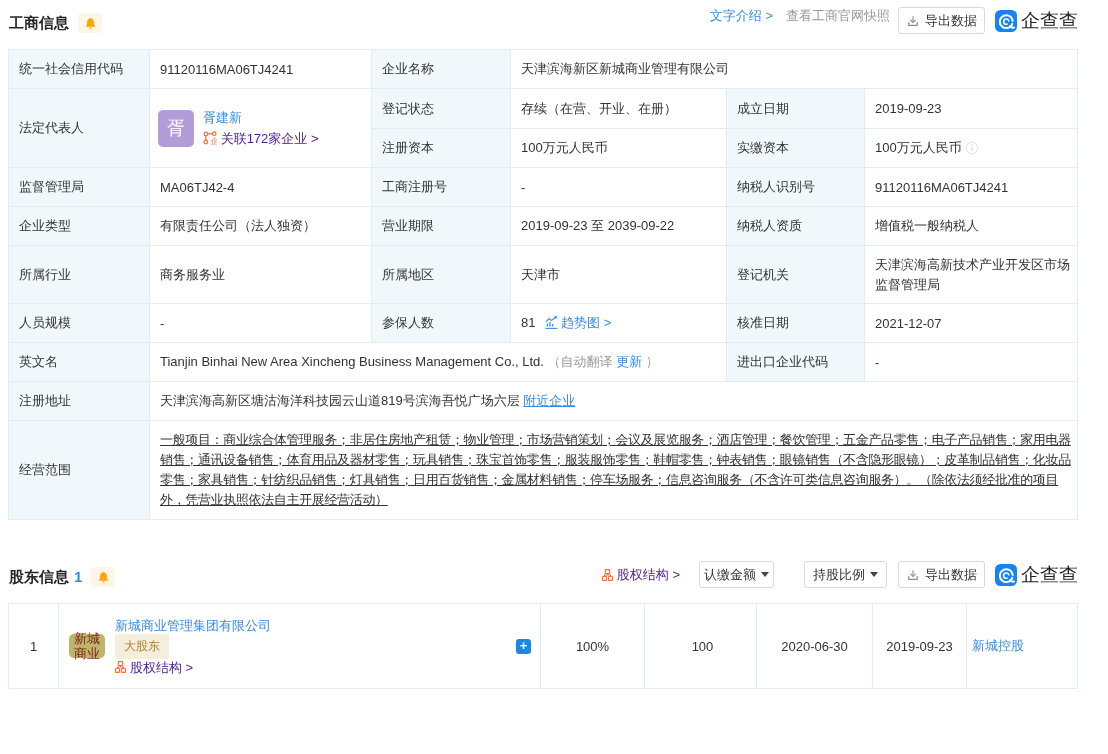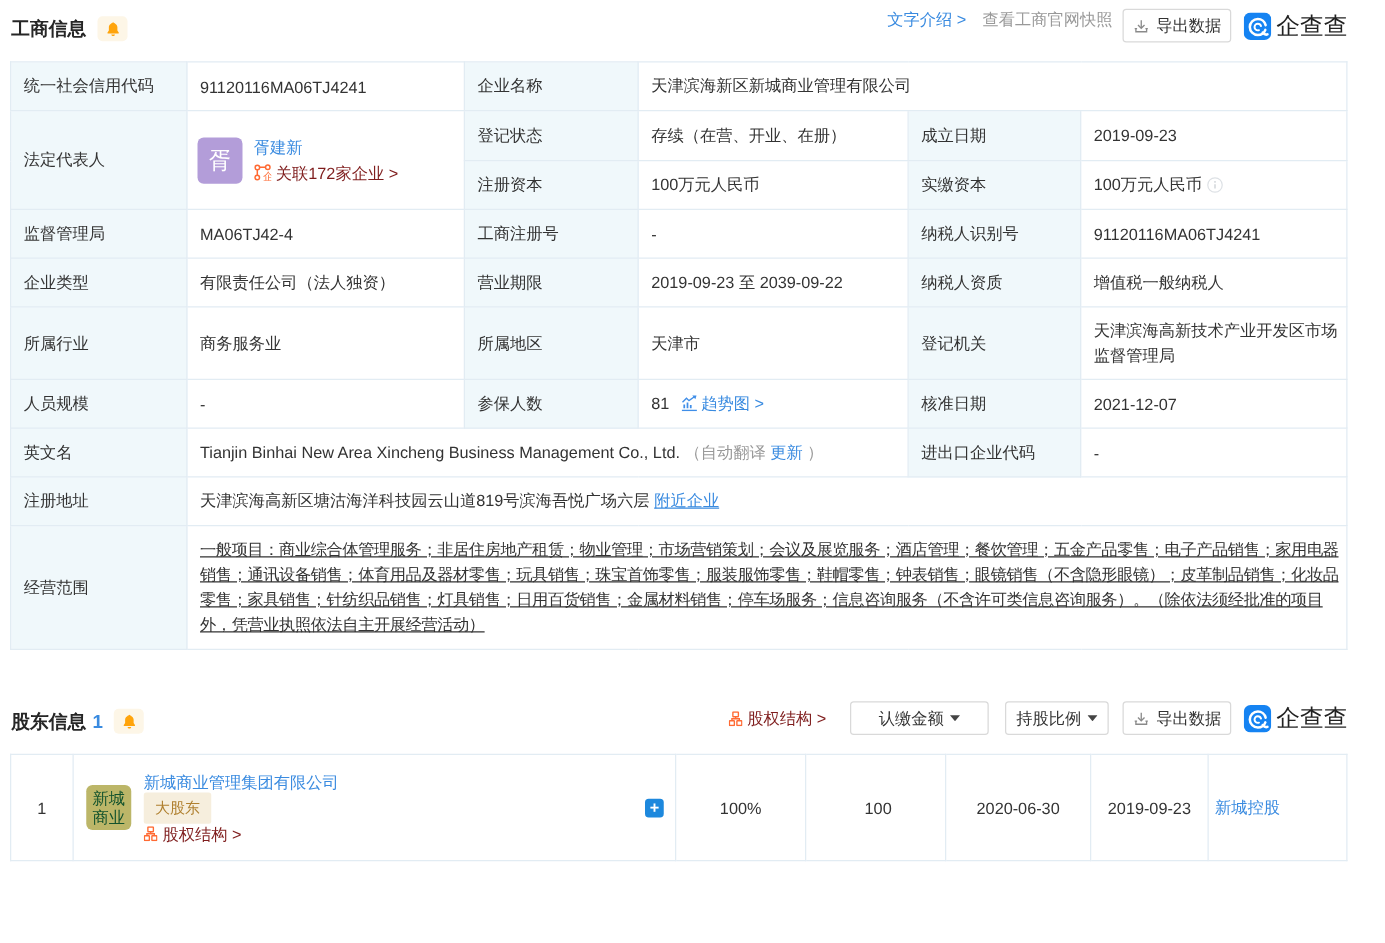--- a/index.html
+++ b/index.html
@@ -1,21 +1,21 @@
 <!DOCTYPE html>
 <html><head>
 <meta charset="utf-8">
 <style>
 * { margin:0; padding:0; box-sizing:border-box; }
 html,body { width:1108px; height:754px; background:#fff; font-family:"Liberation Sans",sans-serif; font-size:13px; color:#333; }
 .page { position:relative; width:1108px; height:754px; overflow:hidden; }
 a { text-decoration:none; }
 .blue { color:#3a8be0; }
 .gray { color:#999; }
-.orange { color:#7f1d1d; }
+.orange { color:#4c1d95; }
 
 
 .sechead { position:absolute; left:9px; right:30px; height:27px; display:flex; align-items:center; }
 .title { font-size:15px; font-weight:bold; color:#262626; position:relative; top:2.5px; }
 .title .num { color:#3a8be0; margin-left:5px; }
 .bellwrap { display:inline-flex; align-items:center; justify-content:center; margin-left:9px; width:24px; height:20px; background:#fdf6e7; border-radius:4px; position:relative; top:2.5px; }
 .hright { margin-left:auto; display:flex; }
 .btn { display:inline-flex; align-items:center; justify-content:center; height:27px; padding:0 7px; border:1px solid #d9d9d9; border-radius:3px; background:#fff; color:#333; font-size:13px; }
 .logo { display:inline-flex; align-items:center; margin-left:10px; }
 .logotext { font-size:19px; color:#222; margin-left:4px; font-weight:500; }
@@ -30,21 +30,21 @@
 
 
 .t2 { position:absolute; left:8px; top:603px; width:1070px; }
 .t2 td { text-align:center; padding:0; }
 .t2 td.hd { background:#f0f8fb; height:40px; }
 .sort { display:inline-block; vertical-align:middle; margin-left:3px; }
 
 .tag { display:inline-block; background:#f6eedd; color:#b08030; font-size:12px; padding:2px 9px; border-radius:2px; }
 .plusbtn { display:inline-block; width:15px; height:15px; background:#1d88dd; border-radius:3px; color:#fff; font-size:13px; line-height:14px; text-align:center; font-weight:bold; }
 .avatar1 { width:36px; height:37px; background:#b39dd9; border-radius:5px; color:#fff; font-size:18px; display:flex; align-items:center; justify-content:center; }
-.avatar2 { width:36px; height:36px; background:#bcb668; border-radius:5px; color:#14532d; font-size:13px; line-height:15px; display:flex; align-items:center; justify-content:center; text-align:center; }
+.avatar2 { width:36px; height:24px; background:#bcb668; border-radius:5px; color:#7f1d1d; font-size:13px; line-height:15px; display:flex; align-items:center; justify-content:center; text-align:center; }
 </style>
 </head>
 <body>
 <div class="page">
 
   <div class="sechead" style="top:7px;">
     <span class="title">工商信息</span>
     <span class="bellwrap">
         <svg width="13" height="13" viewBox="0 0 16 16">
           <path fill="#ffa40c" d="M8 .9C7.3 1.6 3.8 2.9 3.8 5.9v3.1L2.5 11.1c-.3.5 0 1 .6 1h9.8c.6 0 .9-.5.6-1L12.2 9V5.9C12.2 2.9 8.7 1.6 8 .9z"></path>
@@ -193,21 +193,21 @@
           <svg width="11" height="12" viewBox="0 0 12 13" style="margin-right:4px;">
             <g fill="none" stroke="#ff6a33" stroke-width="1.2">
               <rect x="3.6" y="0.6" width="4.8" height="4.2" rx="0.5"></rect>
               <rect x="0.6" y="8.2" width="4.3" height="4.2" rx="0.5"></rect>
               <rect x="7.1" y="8.2" width="4.3" height="4.2" rx="0.5"></rect>
               <path d="M6 4.8v1.7M2.75 8.2V6.5h6.5v1.7"></path>
             </g>
           </svg>
           <a class="orange">股权结构 &gt;</a>
         </span>
-      <span class="btn" style="margin-right:13px; padding:0 22px;">认缴金额 <svg width="8" height="5" viewBox="0 0 10 6" style="margin-left:5px;">
+      <span class="btn" style="margin-right:30px; padding:0 4px;">认缴金额 <svg width="8" height="5" viewBox="0 0 10 6" style="margin-left:5px;">
             <path d="M0 0h10L5 6z" fill="#444"></path>
           </svg></span>
       <span class="btn" style="margin-right:11px; padding:0 8px;">持股比例 <svg width="8" height="5" viewBox="0 0 10 6" style="margin-left:5px;">
             <path d="M0 0h10L5 6z" fill="#444"></path>
           </svg></span>
       <span class="btn"><svg width="14" height="14" viewBox="0 0 16 16" style="margin-right:5px;">
             <g stroke="#8a8a8a" stroke-width="1.2" fill="none">
               <path d="M8 2.5v7"></path>
               <path d="M5 6.8l3 3 3-3"></path>
               <path d="M2 10.2h2.2M11.8 10.2H14M3.1 10.2v2.8h9.8v-2.8"></path>

